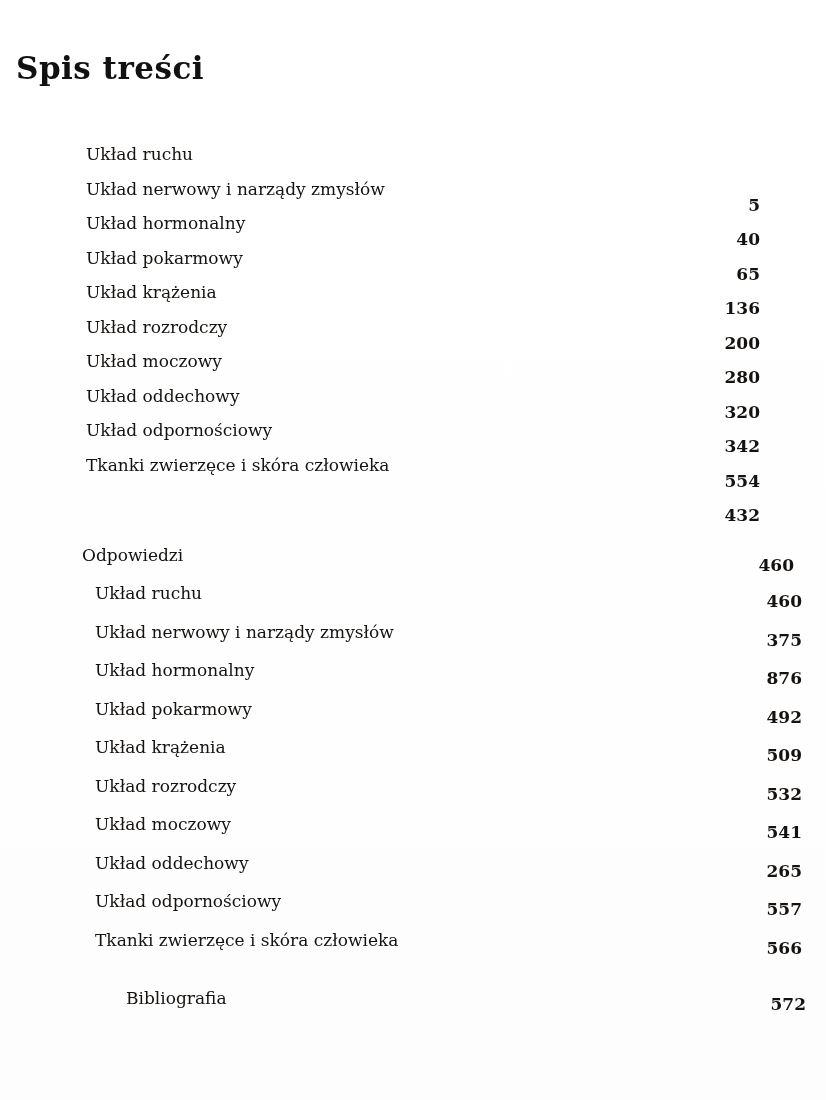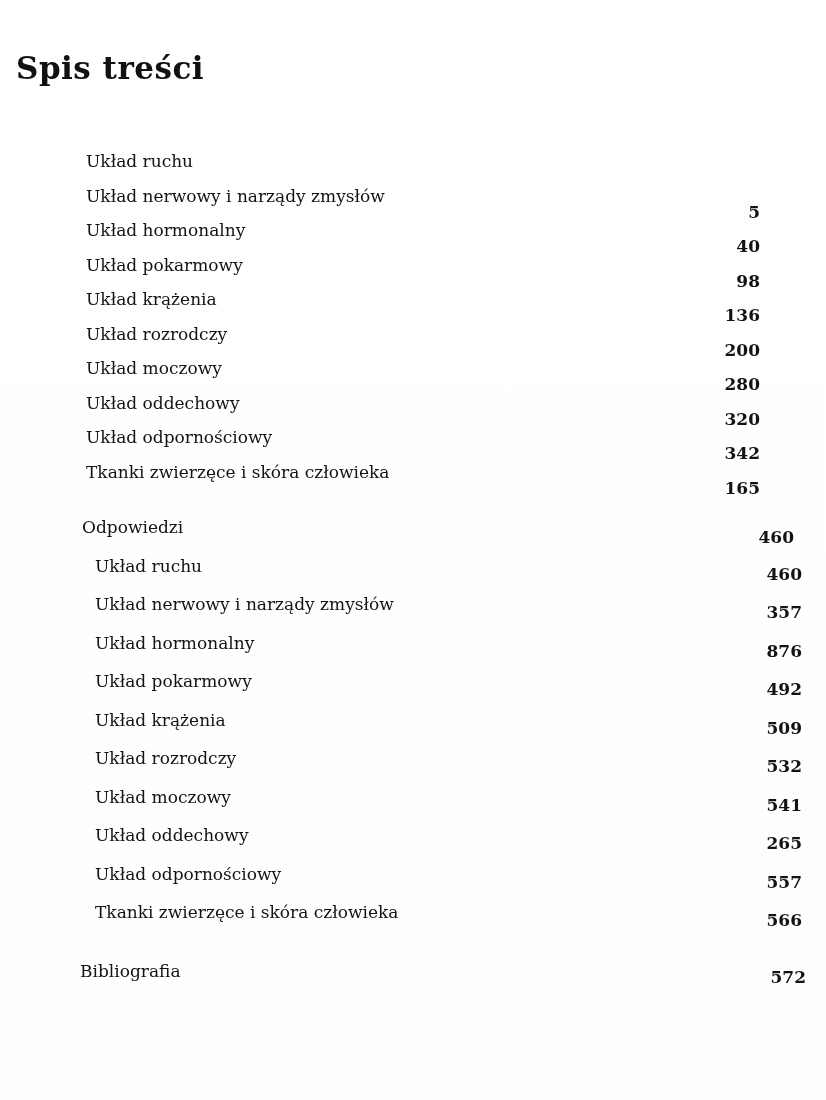--- a/index.html
+++ b/index.html
@@ -29,21 +29,21 @@
     top: 50px;
     font-family: "DejaVu Serif", serif;
     font-weight: bold;
     font-size: 31px;
     letter-spacing: 0.5px;
     color: #111111;
   }
   .toc {
     position: absolute;
     left: 0;
-    top: 151px;
+    top: 144px;
     width: 826px;
   }
   .toc-group {
     position: relative;
   }
   .toc-row {
     position: relative;
     height: 37px;
   }
   .toc-row .label {
@@ -71,21 +71,21 @@
   
   .block-2 { margin-top: 21px; }
   .block-2 .toc-row { height: 38.5px; }
   .block-2 .label { left: 82px; top: 0px; }
   .block-2 .page-num { width: 60px; right: 32px; top: 10px; }
 
   .block-3 .toc-row { height: 38.5px; }
   .block-3 .label { left: 95px; top: 0px; }
   .block-3 .page-num { width: 60px; right: 24px; top: 8px; }
 
-  .block-4 { margin-top: 20px; }
+  .block-4 { margin-top: 20px; padding-left: 46px; }
   .block-4 .toc-row { height: 38px; }
   .block-4 .label { left: 80px; top: 0px; font-weight: normal; }
   .block-4 .page-num { width: 60px; right: 20px; top: 6px; }
 
   .bold-label { font-weight: normal; }
 </style>
 </head>
 <body>
 
 <div class="page">
@@ -102,21 +102,21 @@
       <div class="toc-row">
         <span class="label">Układ nerwowy i narządy zmysłów</span>
         <span class="page-num">5</span>
       </div>
       <div class="toc-row">
         <span class="label">Układ hormonalny</span>
         <span class="page-num">40</span>
       </div>
       <div class="toc-row">
         <span class="label">Układ pokarmowy</span>
-        <span class="page-num">98</span>
+        <span class="page-num">65</span>
       </div>
       <div class="toc-row">
         <span class="label">Układ krążenia</span>
         <span class="page-num">136</span>
       </div>
       <div class="toc-row">
         <span class="label">Układ rozrodczy</span>
         <span class="page-num">200</span>
       </div>
       <div class="toc-row">
@@ -126,39 +126,43 @@
       <div class="toc-row">
         <span class="label">Układ oddechowy</span>
         <span class="page-num">320</span>
       </div>
       <div class="toc-row">
         <span class="label">Układ odpornościowy</span>
         <span class="page-num">342</span>
       </div>
       <div class="toc-row">
         <span class="label">Tkanki zwierzęce i skóra człowieka</span>
-        <span class="page-num">165</span>
+        <span class="page-num">554</span>
+      </div>
+      <div class="toc-row">
+        <span class="label"></span>
+        <span class="page-num">432</span>
       </div>
     </div>
 
     <div class="toc-group block-2">
       <div class="toc-row">
         <span class="label">Odpowiedzi</span>
         <span class="page-num">460</span>
       </div>
     </div>
 
     <div class="toc-group block-3">
       <div class="toc-row">
         <span class="label">Układ ruchu</span>
         <span class="page-num">460</span>
       </div>
       <div class="toc-row">
         <span class="label">Układ nerwowy i narządy zmysłów</span>
-        <span class="page-num">357</span>
+        <span class="page-num">375</span>
       </div>
       <div class="toc-row">
         <span class="label">Układ hormonalny</span>
         <span class="page-num">876</span>
       </div>
       <div class="toc-row">
         <span class="label">Układ pokarmowy</span>
         <span class="page-num">492</span>
       </div>
       <div class="toc-row">

